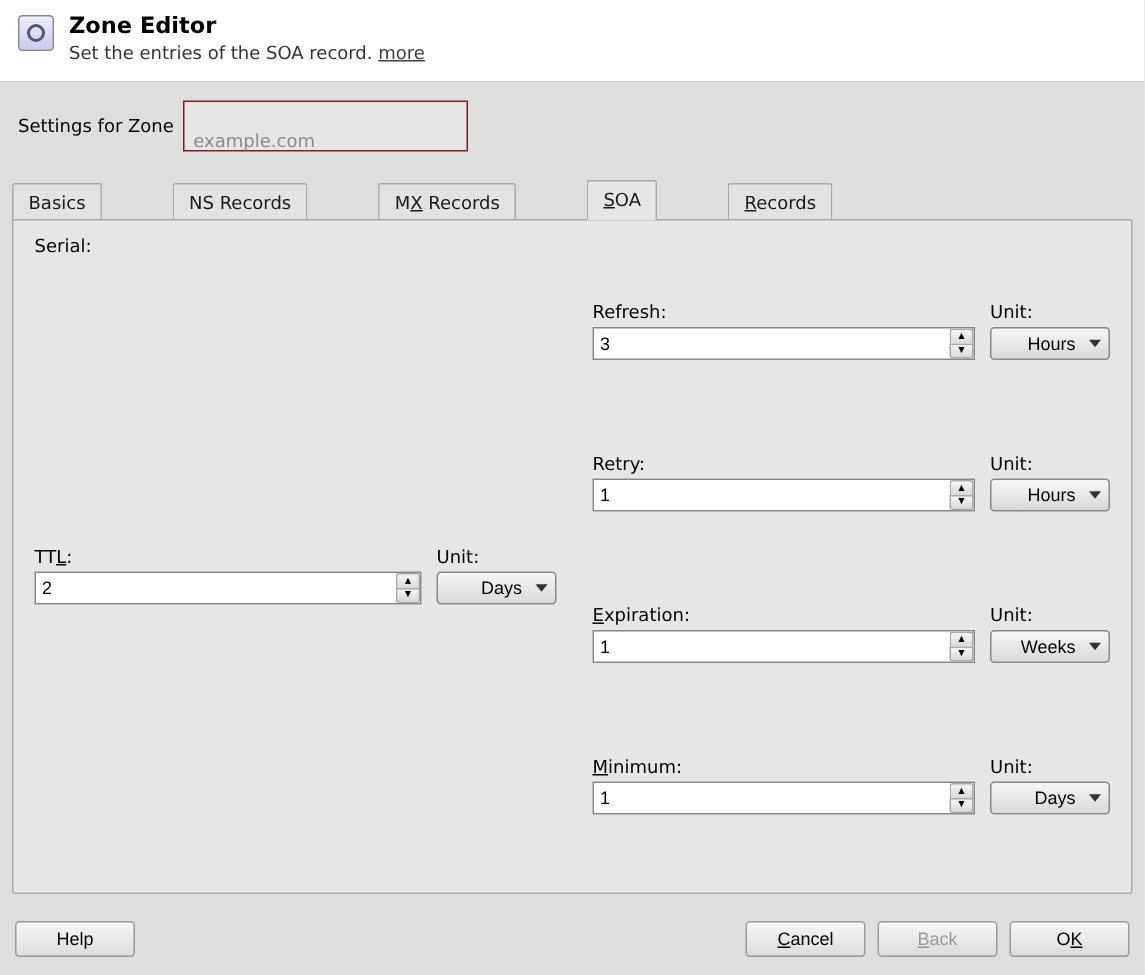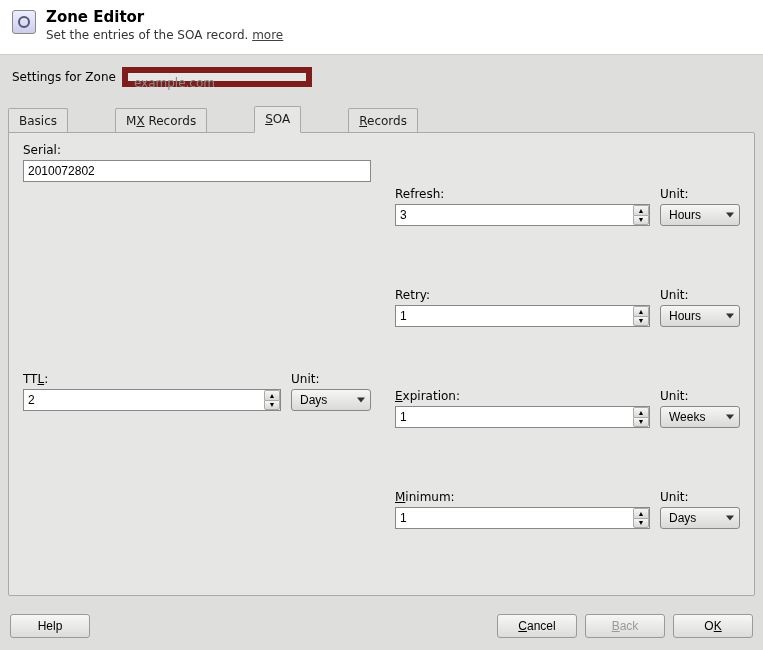--- a/index.html
+++ b/index.html
@@ -57,24 +57,24 @@
   .settings-row {
     display: flex;
     align-items: center;
     gap: 6px;
     padding: 12px 12px 18px 12px;
   }
   .ro-input {
     height: 20px;
     line-height: 20px;
     width: 190px;
-    border: 6px solid #7f1d1d;
+    border: 1px solid #7f1d1d;
     background: #e6e6e4;
     color: #8a8a8a;
-    padding: 0 6px;
+    padding: 16px 6px;
     font-size: 12px;
   }
   .tabs-wrap {
     padding: 0 8px 10px 8px;
     flex: 1;
     display: flex;
     flex-direction: column;
   }
   .tabs {
     display: flex;
@@ -167,21 +167,21 @@
     position: relative;
   }
   .select {
     width: 100%;
     height: 22px;
     border: 1px solid #888;
     background: linear-gradient(#f6f6f4, #d9dad7);
     border-radius: 3px;
     padding: 0 22px 0 8px;
     font-size: 12px;
-    text-align: left;
+    text-align: right;
     cursor: pointer;
   }
   .select-caret {
     position: absolute;
     right: 6px;
     top: 50%;
     transform: translateY(-50%);
     width: 0; height: 0;
     border-left: 4px solid transparent;
     border-right: 4px solid transparent;
@@ -226,32 +226,32 @@
 </div>
 
 <div class="settings-row">
   <span>Settings for Zone</span>
   <div class="ro-input">example.com</div>
 </div>
 
 <div class="tabs-wrap">
   <div class="tabs">
     <div class="tab"><span>Basics</span></div>
+    <div class="tab"><span>NS Records</span></div>
     <div class="tab"><span>M</span><span class="mn">X</span><span> Records</span></div>
     <div class="tab active"><span class="mn">S</span><span>OA</span></div>
     <div class="tab"><span class="mn">R</span><span>ecords</span></div>
   </div>
 
   <div class="panel">
 
     <div class="col left">
 
       <div class="field">
         <label>Serial:</label>
-        <input class="text-input" type="text" value="2010072802" style="">
       </div>
 
       <div class="ttl-spacer-top"></div>
 
       <div class="row">
         <div class="field" style="flex:1;margin-bottom:0;margin-top:44px;">
           <label><span>TT</span><span class="mn">L</span><span>:</span></label>
           <div class="spin-wrap">
             <input class="spin" type="text" value="2" style="">
             <div class="spin-btns">

